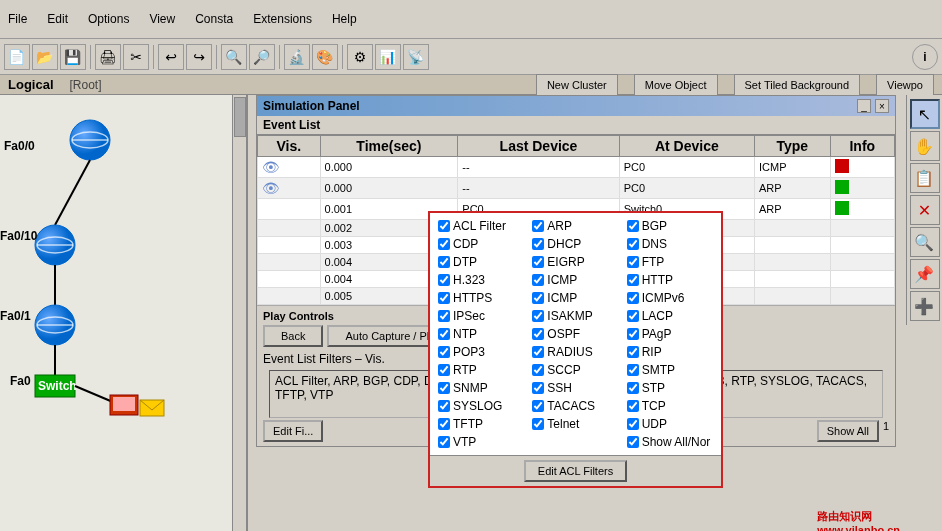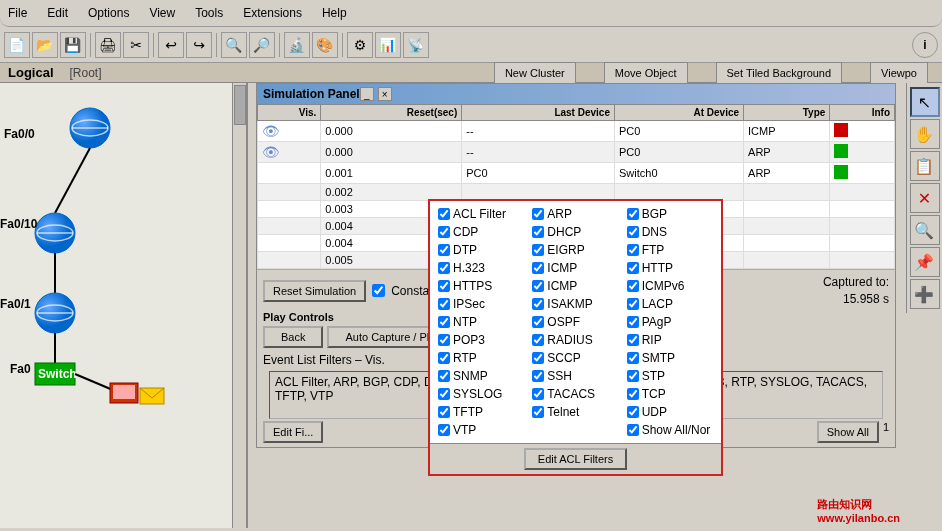--- a/index.html
+++ b/index.html
@@ -2,25 +2,24 @@
 <html><head>
   <meta charset="utf-8">
   <style>
     * { box-sizing: border-box; margin: 0; padding: 0; font-family: Arial, sans-serif; font-size: 12px; }
     body { width: 942px; height: 531px; overflow: hidden; background: #d4d0c8; }
 
     
     .menu-bar {
       background: #d4d0c8;
       border-bottom: 1px solid #999;
-      padding: 4px 4px;
+      padding: 10px 4px;
       display: flex;
       align-items: center;
       gap: 12px;
-      border-radius: 9px;
     }
     .menu-item { cursor: pointer; padding: 2px 4px; font-size: 12px; }
 
     
     .toolbar {
       background: #d4d0c8;
       border-bottom: 1px solid #999;
       padding: 3px 4px;
       display: flex;
       align-items: center;
@@ -55,21 +54,21 @@
       height: 20px;
     }
     .mode-label { padding: 4px 8px; font-weight: bold; font-size: 13px; }
     .mode-root { padding: 4px 8px; color: #444; }
     .mode-spacer { flex: 1; }
     .mode-btn {
       padding: 4px 10px;
       background: #d4d0c8;
       border: 1px solid #888;
       cursor: pointer;
-      margin: 14px;
+      margin: 8px;
       font-size: 11px;
     }
 
     
     .main-area {
       display: flex;
       height: calc(531px - 28px - 36px - 22px);
     }
 
     
@@ -106,20 +105,21 @@
       top: 0; left: 8px;
       width: 640px;
       background: #d4d0c8;
       border: 1px solid #888;
     }
     .sim-window-title {
       background: linear-gradient(to right, #6699cc, #aabbdd);
       padding: 3px 6px;
       display: flex;
       align-items: center;
+      justify-content: space-between;
       color: #000;
       font-weight: bold;
       font-size: 12px;
     }
     .sim-window-controls { display: flex; gap: 4px; }
     .win-btn {
       width: 14px; height: 14px; border: 1px solid #888;
       background: #d4d0c8; cursor: pointer;
       display: flex; align-items: center; justify-content: center;
       font-size: 10px;
@@ -134,23 +134,23 @@
     }
     .event-table {
       width: 100%;
       border-collapse: collapse;
       background: white;
     }
     .event-table th {
       background: #d4d0c8;
       border: 1px solid #888;
       padding: 2px 4px;
-      text-align: right;
+      text-align: center;
       font-weight: bold;
-      font-size: 10px;
+      font-size: 14px;
     }
     .event-table td {
       border: 1px solid #ddd;
       padding: 2px 4px;
       font-size: 11px;
     }
     .event-row-odd { background: #f0f0f0; }
     .event-row-even { background: white; }
     .eye-icon { color: #6688cc; font-size: 14px; cursor: pointer; }
     .color-box { width: 14px; height: 14px; display: inline-block; }
@@ -276,21 +276,21 @@
     }
   </style>
 </head>
 <body>
 
 <div class="menu-bar">
   <span class="menu-item">File</span>
   <span class="menu-item">Edit</span>
   <span class="menu-item">Options</span>
   <span class="menu-item">View</span>
-  <span class="menu-item">Tools</span>
+  <span class="menu-item">Consta</span>
   <span class="menu-item">Extensions</span>
   <span class="menu-item">Help</span>
 </div>
 
 <div class="toolbar">
   <button class="toolbar-btn">📄</button>
   <button class="toolbar-btn">📂</button>
   <button class="toolbar-btn">💾</button>
   <div class="toolbar-sep"></div>
   <button class="toolbar-btn">🖨</button>
@@ -384,26 +384,27 @@
   <div class="sim-panel">
 
     <div class="sim-window">
       <div class="sim-window-title">
         <span>Simulation Panel</span>
         <div class="sim-window-controls">
           <button class="win-btn">_</button>
           <button class="win-btn">×</button>
         </div>
       </div>
+      <div class="event-list-header">Event List</div>
 
       <table class="event-table">
         <thead>
           <tr>
             <th>Vis.</th>
-            <th>Reset(sec)</th>
+            <th>Time(sec)</th>
             <th>Last Device</th>
             <th>At Device</th>
             <th>Type</th>
             <th>Info</th>
           </tr>
         </thead>
         <tbody id="event-tbody">
         <tr class="event-row-even">
               <td><span class="eye-icon">👁</span></td>
               <td>0.000</td>
@@ -465,30 +466,20 @@
               <td>0.005</td>
               <td></td>
               <td></td>
               <td></td>
               <td></td>
             </tr>
           </tbody>
       </table>
 
       <div style="padding:4px 6px; background:#d4d0c8; border-top:1px solid #aaa;">
-        <div style="display:flex; align-items:center; gap:6px; margin-bottom:3px;">
-          <button class="reset-btn">Reset Simulation</button>
-          <input type="checkbox" checked="" style="">
-          <span>Consta</span>
-          <span style="flex:1;"></span>
-          <div class="captured-box" style="position:static; text-align:right;">
-            <div>Captured to:</div>
-            <div>15.958 s</div>
-          </div>
-        </div>
         <div style="display:flex; align-items:center; gap:4px; margin-bottom:3px;">
           <span style="font-weight:bold; font-size:11px;">Play Controls</span>
         </div>
         <div style="display:flex; align-items:flex-end; gap:4px; margin-bottom:3px;">
           <button class="nav-btn">Back</button>
           <button class="nav-btn">Auto Capture / Play</button>
           <button class="capture-btn">Capture / Forward</button>
         </div>
         <div style="font-size:10px; padding:2px 0; margin-bottom:2px;">
           <span>Event List Filters – Vis.</span>

